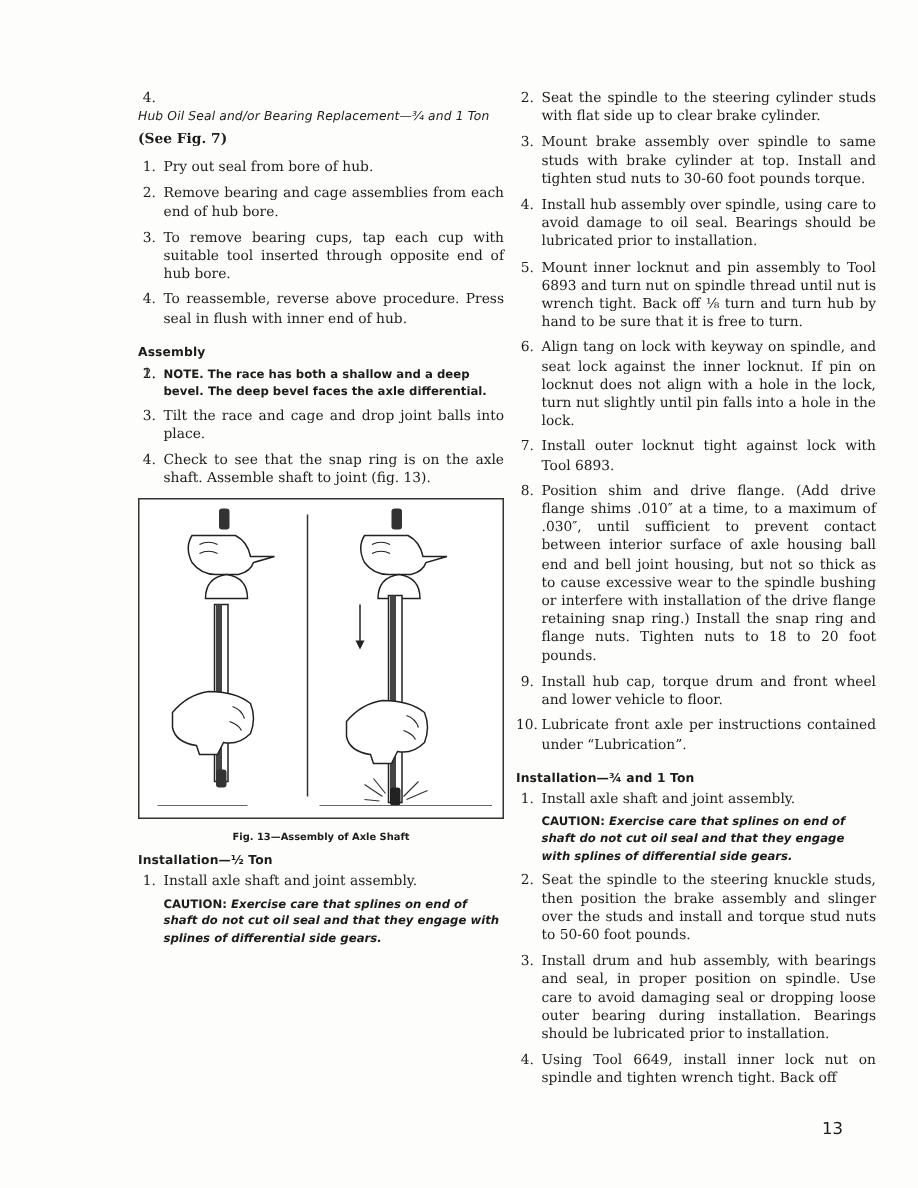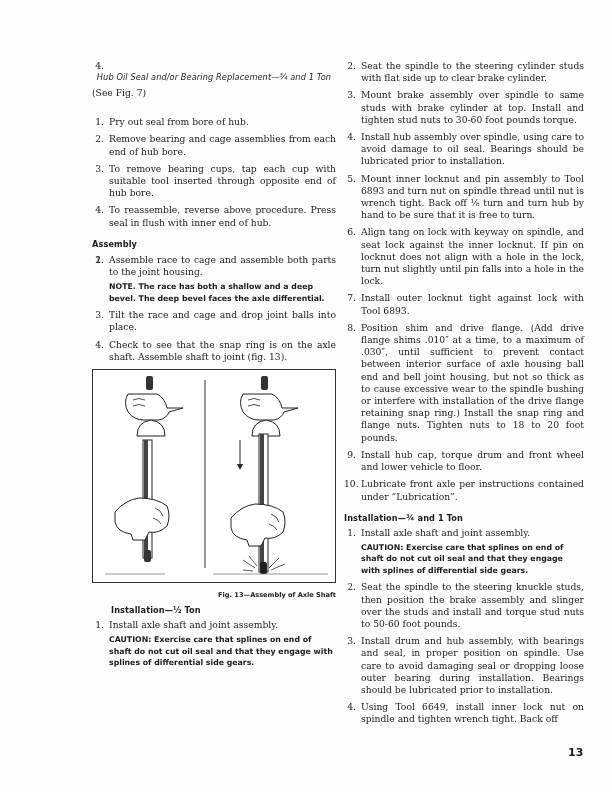--- a/index.html
+++ b/index.html
@@ -11,37 +11,37 @@
   .col-left { left:92px; width:244px; }
   .col-right { left:344px; width:240px; }
   .serif { font-family:"DejaVu Serif", "Liberation Serif", serif; font-size:9.2px; line-height:12.2px; }
   .item { position:relative; padding-left:17px; margin-bottom:5px; text-align:justify; }
   .item .num { position:absolute; left:0; top:0; width:12px; text-align:right; }
   .item .num.wide { left:-6px; width:18px; }
   .heading {
     font-family:"DejaVu Sans", "Liberation Sans", sans-serif; font-weight:bold; font-size:8.2px;
     margin:10px 0 4px 0; letter-spacing:0.1px;
   }
-  .heading.italic { font-style:italic; font-weight:normal; line-height:11px; margin-top:12px;text-align:center; }
-  .plain { margin:0 0 17px 0; }
+  .heading.italic { font-style:italic; font-weight:normal; line-height:11px; margin-top:12px; }
+  .plain { margin:0 0 7px 0;font-weight:bold; }
   .note {
     font-family:"DejaVu Sans", "Liberation Sans", sans-serif; font-weight:bold; font-size:7.8px;
     line-height:11.5px; padding-left:17px; margin:2px 0 5px 0;
   }
-  .note .italic-part { }
+  .note .italic-part { font-style:italic; }
   .figure-box {
     border:1px solid #333; height:212px; margin-top:6px; position:relative; background:#fff;
   }
   .fig-caption {
     font-family:"DejaVu Sans", "Liberation Sans", sans-serif; font-weight:bold; font-size:6.6px;
-    text-align:right; margin:8px 0 6px 0;
+    text-align:center; margin:8px 0 6px 0;
   }
   .page-number {
-    position:absolute; left:568px; top:746px;
-    font-family:"DejaVu Sans", "Liberation Sans", sans-serif; font-size:11px; font-weight:bold;
+    position:absolute; left:548px; top:746px;
+    font-family:"DejaVu Sans", "Liberation Sans", sans-serif; font-size:11px; font-weight:normal;
   }
   svg { display:block; }
 </style>
 </head>
 <body>
 
 <div class="col col-left">
   <div class="item serif">
     <span class="num">4.</span>
   </div>
@@ -67,21 +67,20 @@
     </div>
   </div>
 
   <div class="heading">Assembly</div>
   <div>
     <div class="item serif">
       <span class="num">1.</span>
     </div>
     <div class="item serif" style="margin-bottom:3px;">
       <span class="num">2.</span>
-      <span>Assemble race to cage and assemble both parts to the joint housing.</span>
     </div>
     <div class="note">NOTE. The race has both a shallow and a deep bevel. The deep bevel faces the axle differential.</div>
     <div class="item serif">
       <span class="num">3.</span>
       <span>Tilt the race and cage and drop joint balls into place.</span>
     </div>
     <div class="item serif">
       <span class="num">4.</span>
       <span>Check to see that the snap ring is on the axle shaft. Assemble shaft to joint (fig. 13).</span>
     </div>
@@ -117,21 +116,21 @@
         <path d="M144 94 l3 6 l3 -6 z" fill="#222"></path>
         <path d="M138 148 q10 -12 24 -14 q18 0 28 8 q4 10 0 20 q-8 8 -18 6 l-4 8 h-12 l-2 -6 q-14 -2 -16 -12 z" fill="#fff" stroke="#222" stroke-width="1"></path>
         <path d="M178 144 q6 2 8 8 M176 154 q6 2 8 6" stroke="#222" fill="none" stroke-width="0.8"></path>
         <path d="M150 190 l12 8 M156 186 l8 10 M186 188 l-10 10 M192 194 l-14 6 M150 200 l10 1" stroke="#333" stroke-width="0.8"></path>
         <path d="M120 204 h115" stroke="#555" stroke-width="0.6"></path>
       </g>
     </svg>
   </div>
   <div class="fig-caption">Fig. 13—Assembly of Axle Shaft</div>
 
-  <div class="heading" style="margin-top:4px;margin-left:19px;">Installation—½ Ton</div>
+  <div class="heading" style="margin-top:4px;">Installation—½ Ton</div>
   <div class="item serif" style="margin-bottom:3px;">
     <span class="num">1.</span>
     <span>Install axle shaft and joint assembly.</span>
   </div>
   <div class="note">
     <span>CAUTION:</span>
     <span class="italic-part">Exercise care that splines on end of shaft do not cut oil seal and that they engage with splines of differential side gears.</span>
   </div>
 </div>
 

